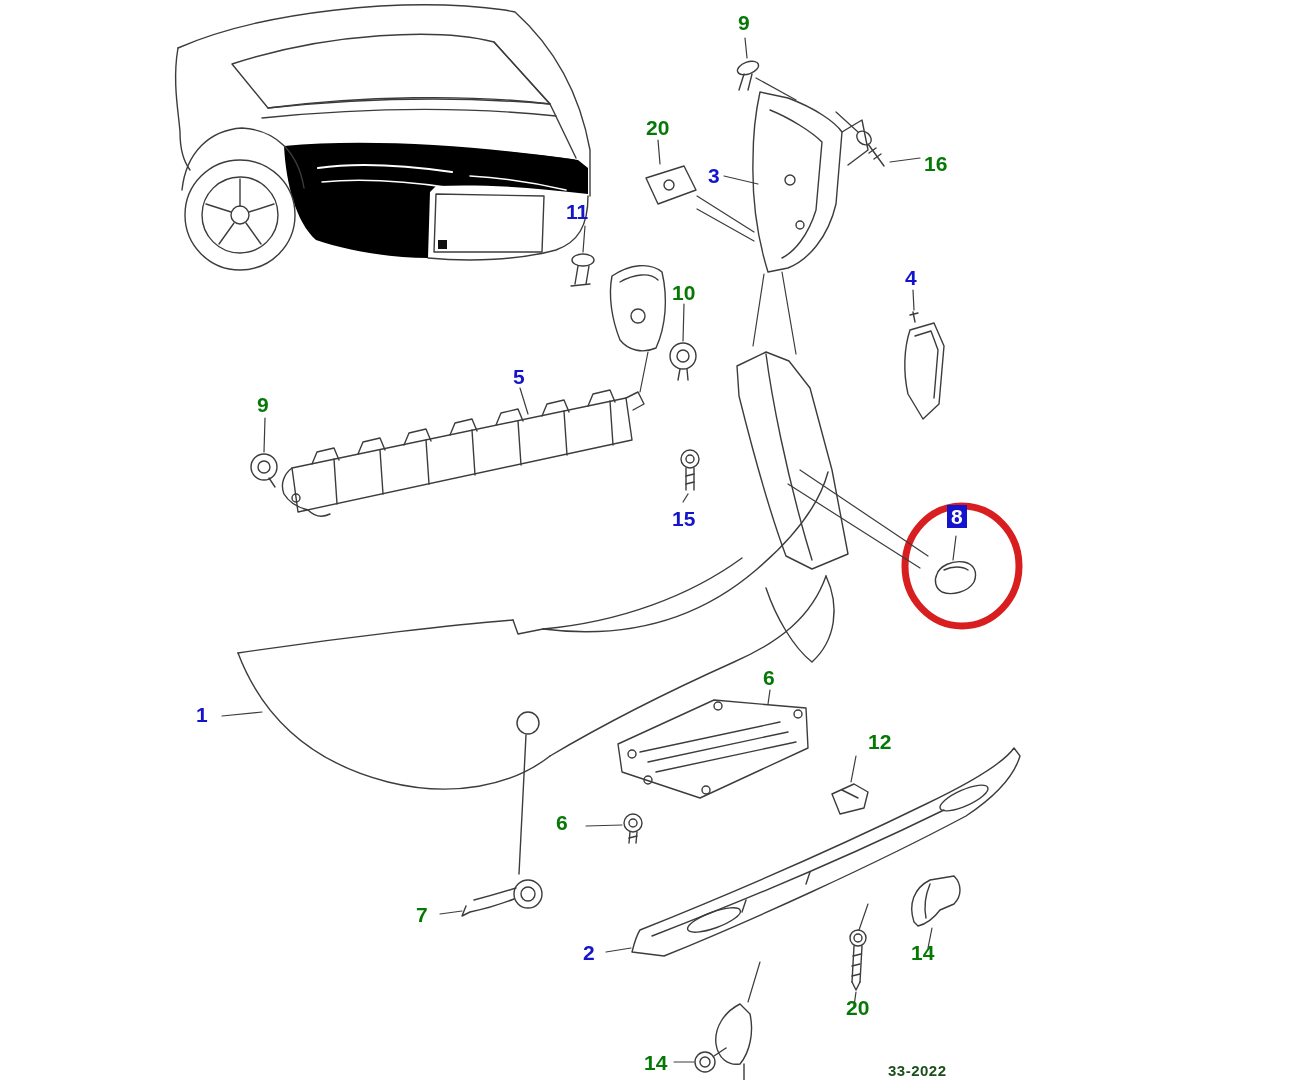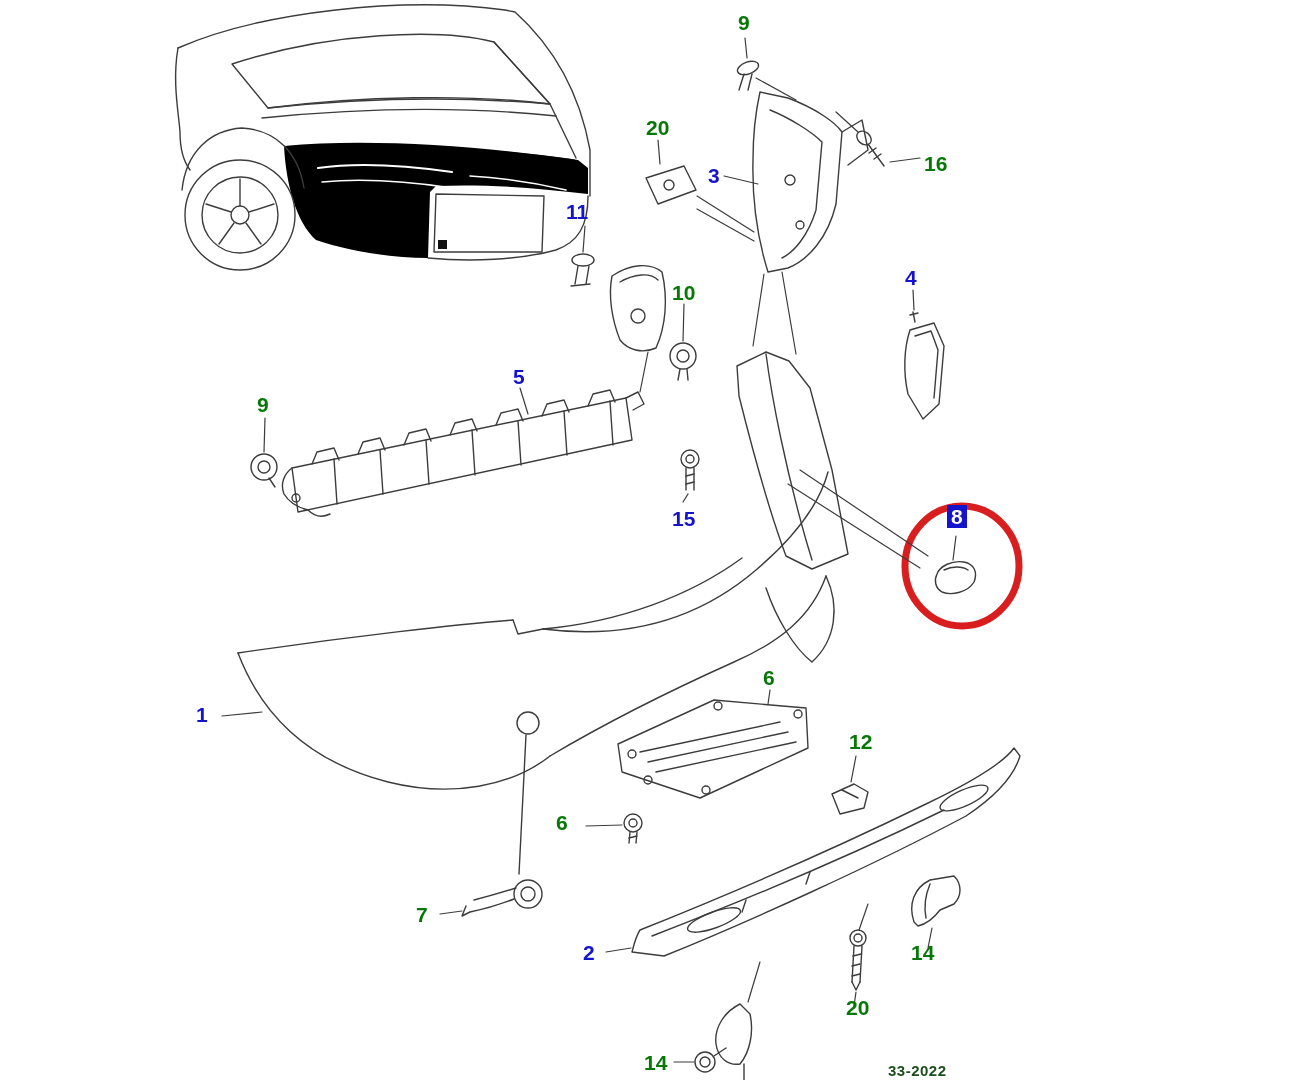--- a/index.html
+++ b/index.html
@@ -282,21 +282,21 @@
   <div class="callout green" style="left:924px;top:153px">16</div>
   <div class="callout blue" style="left:566px;top:201px">11</div>
   <div class="callout green" style="left:672px;top:282px">10</div>
   <div class="callout blue" style="left:905px;top:267px">4</div>
   <div class="callout blue" style="left:513px;top:366px">5</div>
   <div class="callout green" style="left:257px;top:394px">9</div>
   <div class="callout blue" style="left:672px;top:508px">15</div>
   <div class="callout blue selected" style="left:947px;top:505px">8</div>
   <div class="callout blue" style="left:196px;top:704px">1</div>
   <div class="callout green" style="left:763px;top:667px">6</div>
-  <div class="callout green" style="left:849px;top:731px">12</div>
+  <div class="callout green" style="left:868px;top:731px">12</div>
   <div class="callout green" style="left:556px;top:812px">6</div>
   <div class="callout green" style="left:416px;top:904px">7</div>
   <div class="callout blue" style="left:583px;top:942px">2</div>
   <div class="callout green" style="left:911px;top:942px">14</div>
   <div class="callout green" style="left:846px;top:997px">20</div>
   <div class="callout green" style="left:644px;top:1052px">14</div>
 
   <div class="ref" style="left:888px;top:1062px">33-2022</div>
 
 </div>

